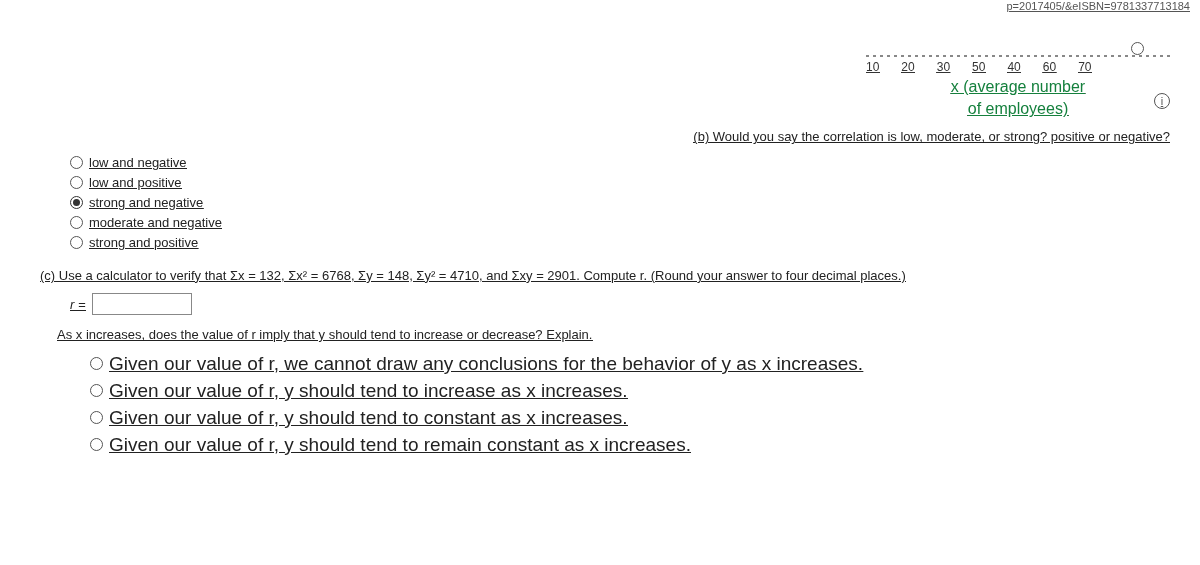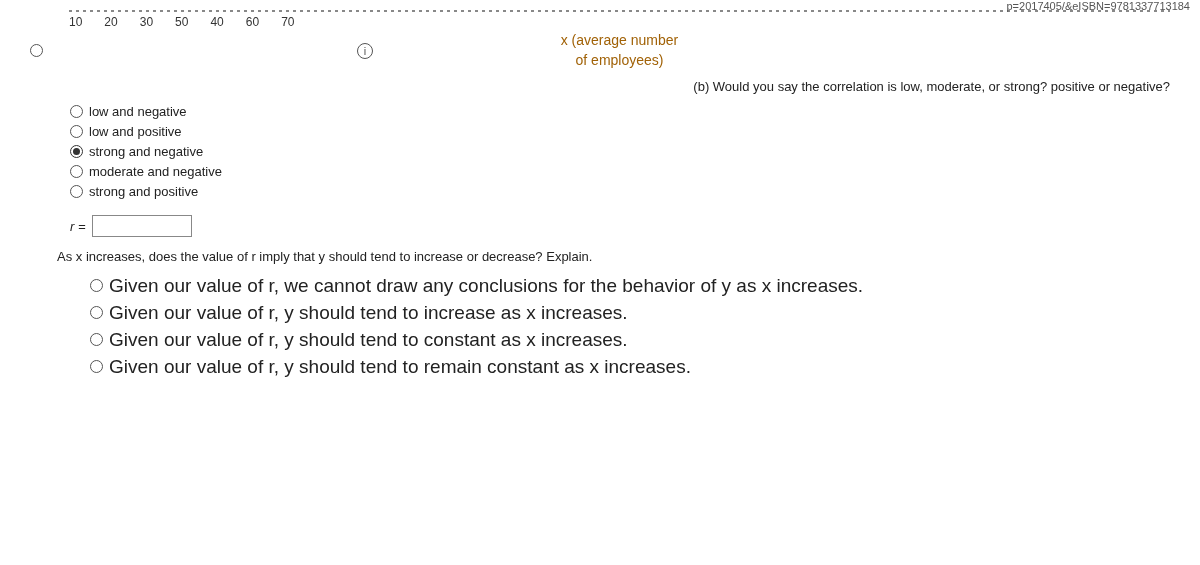--- a/index.html
+++ b/index.html
@@ -1,18 +1,19 @@
 <!DOCTYPE html>
 <html><head>
   <meta charset="utf-8">
   <style>
     * {
       box-sizing: border-box;
       margin: 0;
       padding: 0;
+      text-decoration: underline;
     }
     body {
       background: #f0f0f0;
       font-family: Arial, sans-serif;
       font-size: 13px;
       color: #222;
       width: 1200px;
       height: 565px;
       overflow: hidden;
     }
@@ -24,22 +25,22 @@
       padding: 10px 30px 10px 30px;
     }
     .tick-row {
       display: flex;
       gap: 22px;
       font-size: 12px;
       color: #333;
       margin-bottom: 2px;
     }
     .x-label {
-      font-size: 14px;
-      color: #a16207;
+      font-size: 16px;
+      color: #15803d;
       text-align: center;
       line-height: 1.4;
     }
     .radio-circle-outer {
       display: inline-block;
       width: 13px;
       height: 13px;
       border-radius: 50%;
       border: 1.5px solid #555;
       background: #fff;
@@ -138,22 +139,23 @@
     }
     .header-url {
       position: absolute;
       top: 0;
       right: 10px;
       font-size: 11px;
       color: #555;
     }
     .top-section {
       display: flex;
-      align-items: center;
+      align-items: flex-end;
       margin-bottom: 18px;
+      flex-direction: column;
     }
     .left-radio {
       margin-right: 20px;
       margin-top: 30px;
     }
     .chart-area {
       flex: 1;
     }
     .tick-line {
       width: 100%;
@@ -213,20 +215,21 @@
         <span>moderate and negative</span>
       </div>
       <div class="radio-item">
         <div class="radio-circle-outer"></div>
         <span>strong and positive</span>
       </div>
     </div>
   </div>
 
   <div class="section-c">
+    <div class="section-c-title">(c)  Use a calculator to verify that Σx = 132, Σx² = 6768, Σy = 148, Σy² = 4710, and Σxy = 2901. Compute r. (Round your answer to four decimal places.)</div>
     <div class="r-input-row">
       <span class="r-label">r =</span>
       <input class="r-input" type="text" value="" style="">
     </div>
     <div class="as-x-text">As x increases, does the value of r imply that y should tend to increase or decrease? Explain.</div>
     <div class="radio-group-c">
       <div class="radio-item-c">
         <div class="radio-circle-outer"></div>
         <span>Given our value of r, we cannot draw any conclusions for the behavior of y as x increases.</span>
       </div>

